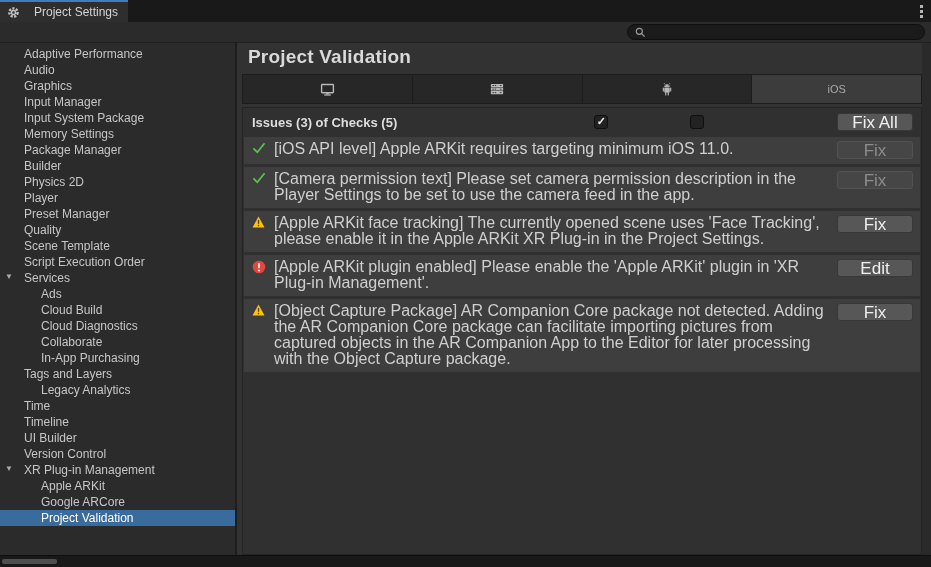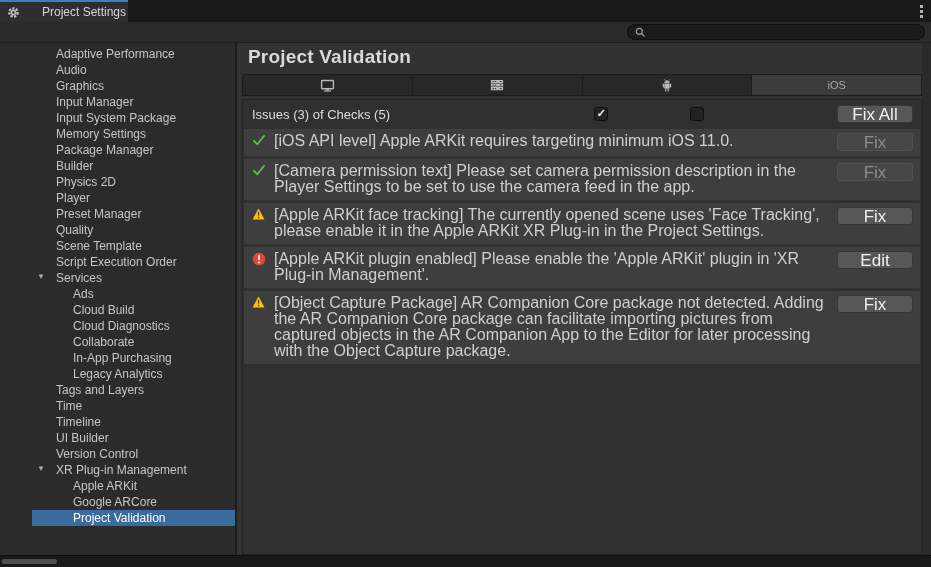--- a/index.html
+++ b/index.html
@@ -6,60 +6,60 @@
   html,body { background:#111; }
   .window {
     position:relative; width:931px; height:567px; overflow:hidden;
     background:#303030; font-family:"Liberation Sans", sans-serif;
     -webkit-font-smoothing:antialiased;
   }
   
   .titlebar { height:22px; background:#191919; display:flex; align-items:stretch; }
   .wtab {
     width:128px; background:#2E2E2E; border-top:2px solid var(--tab_highlight,#3E7DBF);
-    display:flex; align-items:center; gap:22px; padding-left:7px; cursor:default;
+    display:flex; align-items:center; gap:14px; padding-left:7px; cursor:default;
   }
   .wtab-label { font-size:12px; color:#D4D4D4; white-space:nowrap; }
   .gear { display:flex; align-items:center; }
   .kebab { margin-left:auto; width:20px; display:flex; flex-direction:column; gap:2px;
     align-items:center; justify-content:center; cursor:pointer; }
   .kebab i { width:3px; height:3px; background:#B4B4B4; display:block; }
   
   .toolbar { height:21px; background:#2B2B2B; border-bottom:1px solid #1F1F1F; position:relative; }
   .searchbox {
     position:absolute; right:6px; top:2px; width:298px; height:16px;
     background:#1B1B1B; border:1px solid #0E0E0E; border-radius:9px;
     display:flex; align-items:center; gap:4px; padding:0 7px;
   }
   .search-input { flex:1; height:12px; background:transparent; border:none; outline:none;
     color:#CFCFCF; font-size:11px; font-family:inherit; }
   
   .body { display:flex; height:512px; }
   .sidebar { width:237px; background:#2B2B2B; border-right:2px solid #1D1D1D;
-    padding-top:3px; overflow:hidden; flex:none;padding-left:32px; }
+    padding-top:3px; overflow:hidden; flex:none; }
   .sb-item { height:16px; display:flex; align-items:center; padding-left:24px;
     font-size:12px; color:#C6C6C6; position:relative; white-space:nowrap; cursor:default; }
   .sb-item.indent { padding-left:41px; }
   .sb-item.selected { background:var(--accent,#3A6B9D); color:#FFFFFF; }
   .tri { position:absolute; left:5px; top:2px; font-size:8px; color:#ABABAB; }
   
   .content { flex:1; background:#323232; display:flex; flex-direction:column;
     padding:1px 0 0 5px; border-right:9px solid #2A2A2A; overflow:hidden; }
   .page-title { font-size:19px; font-weight:bold; color:#D9D9D9; padding:2px 0 6px 6px; letter-spacing:.2px; }
-  .ptabs { display:flex; height:22px; border:1px solid #1C1C1C; flex:none; }
+  .ptabs { display:flex; height:30px; border:1px solid #1C1C1C; flex:none; }
   .ptab { flex:1; background:#272727; display:flex; align-items:center; justify-content:center;
     border-right:1px solid #1C1C1C; cursor:pointer; }
   .ptab:last-child { border-right:none; }
   .ptab.selected { background:#3C3C3C; }
   .ptab-label { font-size:11px; color:#A8A8A8; }
   
   .panel { flex:1; margin-top:3px; border:1px solid #242424; background:#303030;
     display:flex; flex-direction:column; overflow:hidden; }
   .panel-header { height:28px; display:flex; align-items:center; gap:30px; padding:0 8px 0 9px; flex:none; }
-  .issues-title { font-size:13px; font-weight:normal; color:#DEDEDE; flex:1; white-space:nowrap; }
+  .issues-title { font-size:13px; font-weight:bold; color:#DEDEDE; flex:1; white-space:nowrap; }
   .cb-group { display:flex; align-items:center; gap:6px; cursor:pointer; }
   .checkbox { width:14px; height:14px; background:#222222; border:1px solid #0E0E0E;
     border-radius:3px; display:flex; align-items:center; justify-content:center; }
   .checkbox .check { display:none; color:#ECECEC; font-size:11px; font-weight:bold; line-height:1; margin-top:-1px; }
   .checkbox.checked .check { display:block; }
   .cb-label { font-size:12px; color:#C8C8C8; white-space:nowrap;margin-top:40px; }
   .btn, .fix-btn {
     width:76px; height:18px; flex:none; background:#575757; border:1px solid #373737;
     border-radius:3px; color:#EFEFEF; font-size:17px; font-family:inherit; cursor:pointer;
     line-height:15px;
@@ -166,25 +166,25 @@
           </div>
           <div class="sb-item indent">
             <span>Cloud Diagnostics</span>
           </div>
           <div class="sb-item indent">
             <span>Collaborate</span>
           </div>
           <div class="sb-item indent">
             <span>In-App Purchasing</span>
           </div>
+          <div class="sb-item">
+            <span>Tags and Layers</span>
+          </div>
           <div class="sb-item indent">
             <span>Legacy Analytics</span>
-          </div>
-          <div class="sb-item">
-            <span>Tags and Layers</span>
           </div>
           <div class="sb-item">
             <span>Time</span>
           </div>
           <div class="sb-item">
             <span>Timeline</span>
           </div>
           <div class="sb-item">
             <span>UI Builder</span>
           </div>

